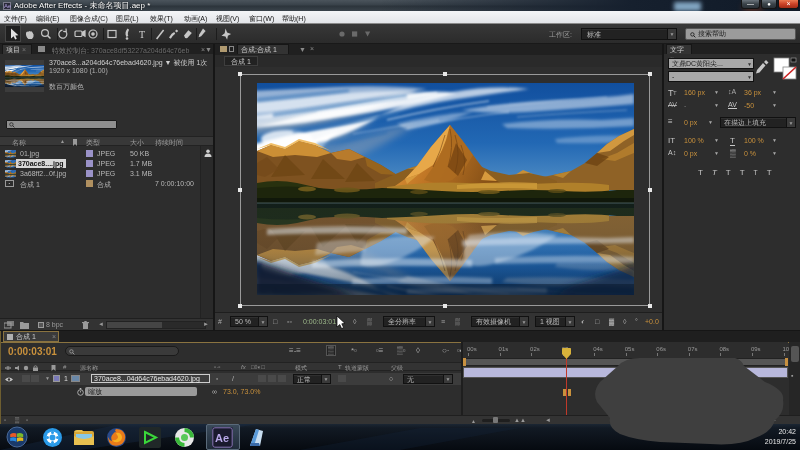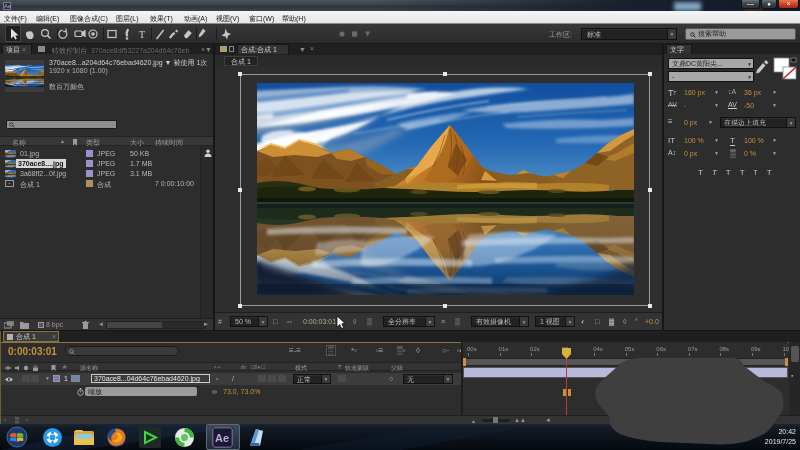--- a/index.html
+++ b/index.html
@@ -36,20 +36,21 @@
 
 #taskbar{left:0;top:424px;width:800px;height:26px;background:linear-gradient(180deg,#10161f,#0a0f16 40%,#05080d)}
 </style></head>
 <body>
 
 <div class="a" id="titlebar">
   <div class="dk"></div>
   <div style="position:absolute;left:674px;top:2px;width:27px;height:9px;background:#9ec8e8;filter:blur(2px);opacity:.8"></div>
   <div style="position:absolute;left:742px;top:3px;width:22px;height:10px;background:#5a2e22;border-radius:50%;filter:blur(3px);opacity:.8"></div>
   <div id="aeico">Ae</div>
+  <div id="tb-title">Adobe After Effects - 未命名项目.aep *</div>
   <div class="winbtn" style="left:741px;width:19px">—</div>
   <div class="winbtn" style="left:761px;width:16px;font-size:6px">●</div>
   <div class="winbtn" style="left:778px;width:21px;background:linear-gradient(180deg,#ea7a52,#cc4227 50%,#a02b16)">×</div>
 </div>
 
 <div class="a" id="menubar">
   <span style="left:4px">文件(F)</span>
   <span style="left:36px">编辑(E)</span>
   <span style="left:70px">图像合成(C)</span>
   <span style="left:116px">图层(L)</span>

